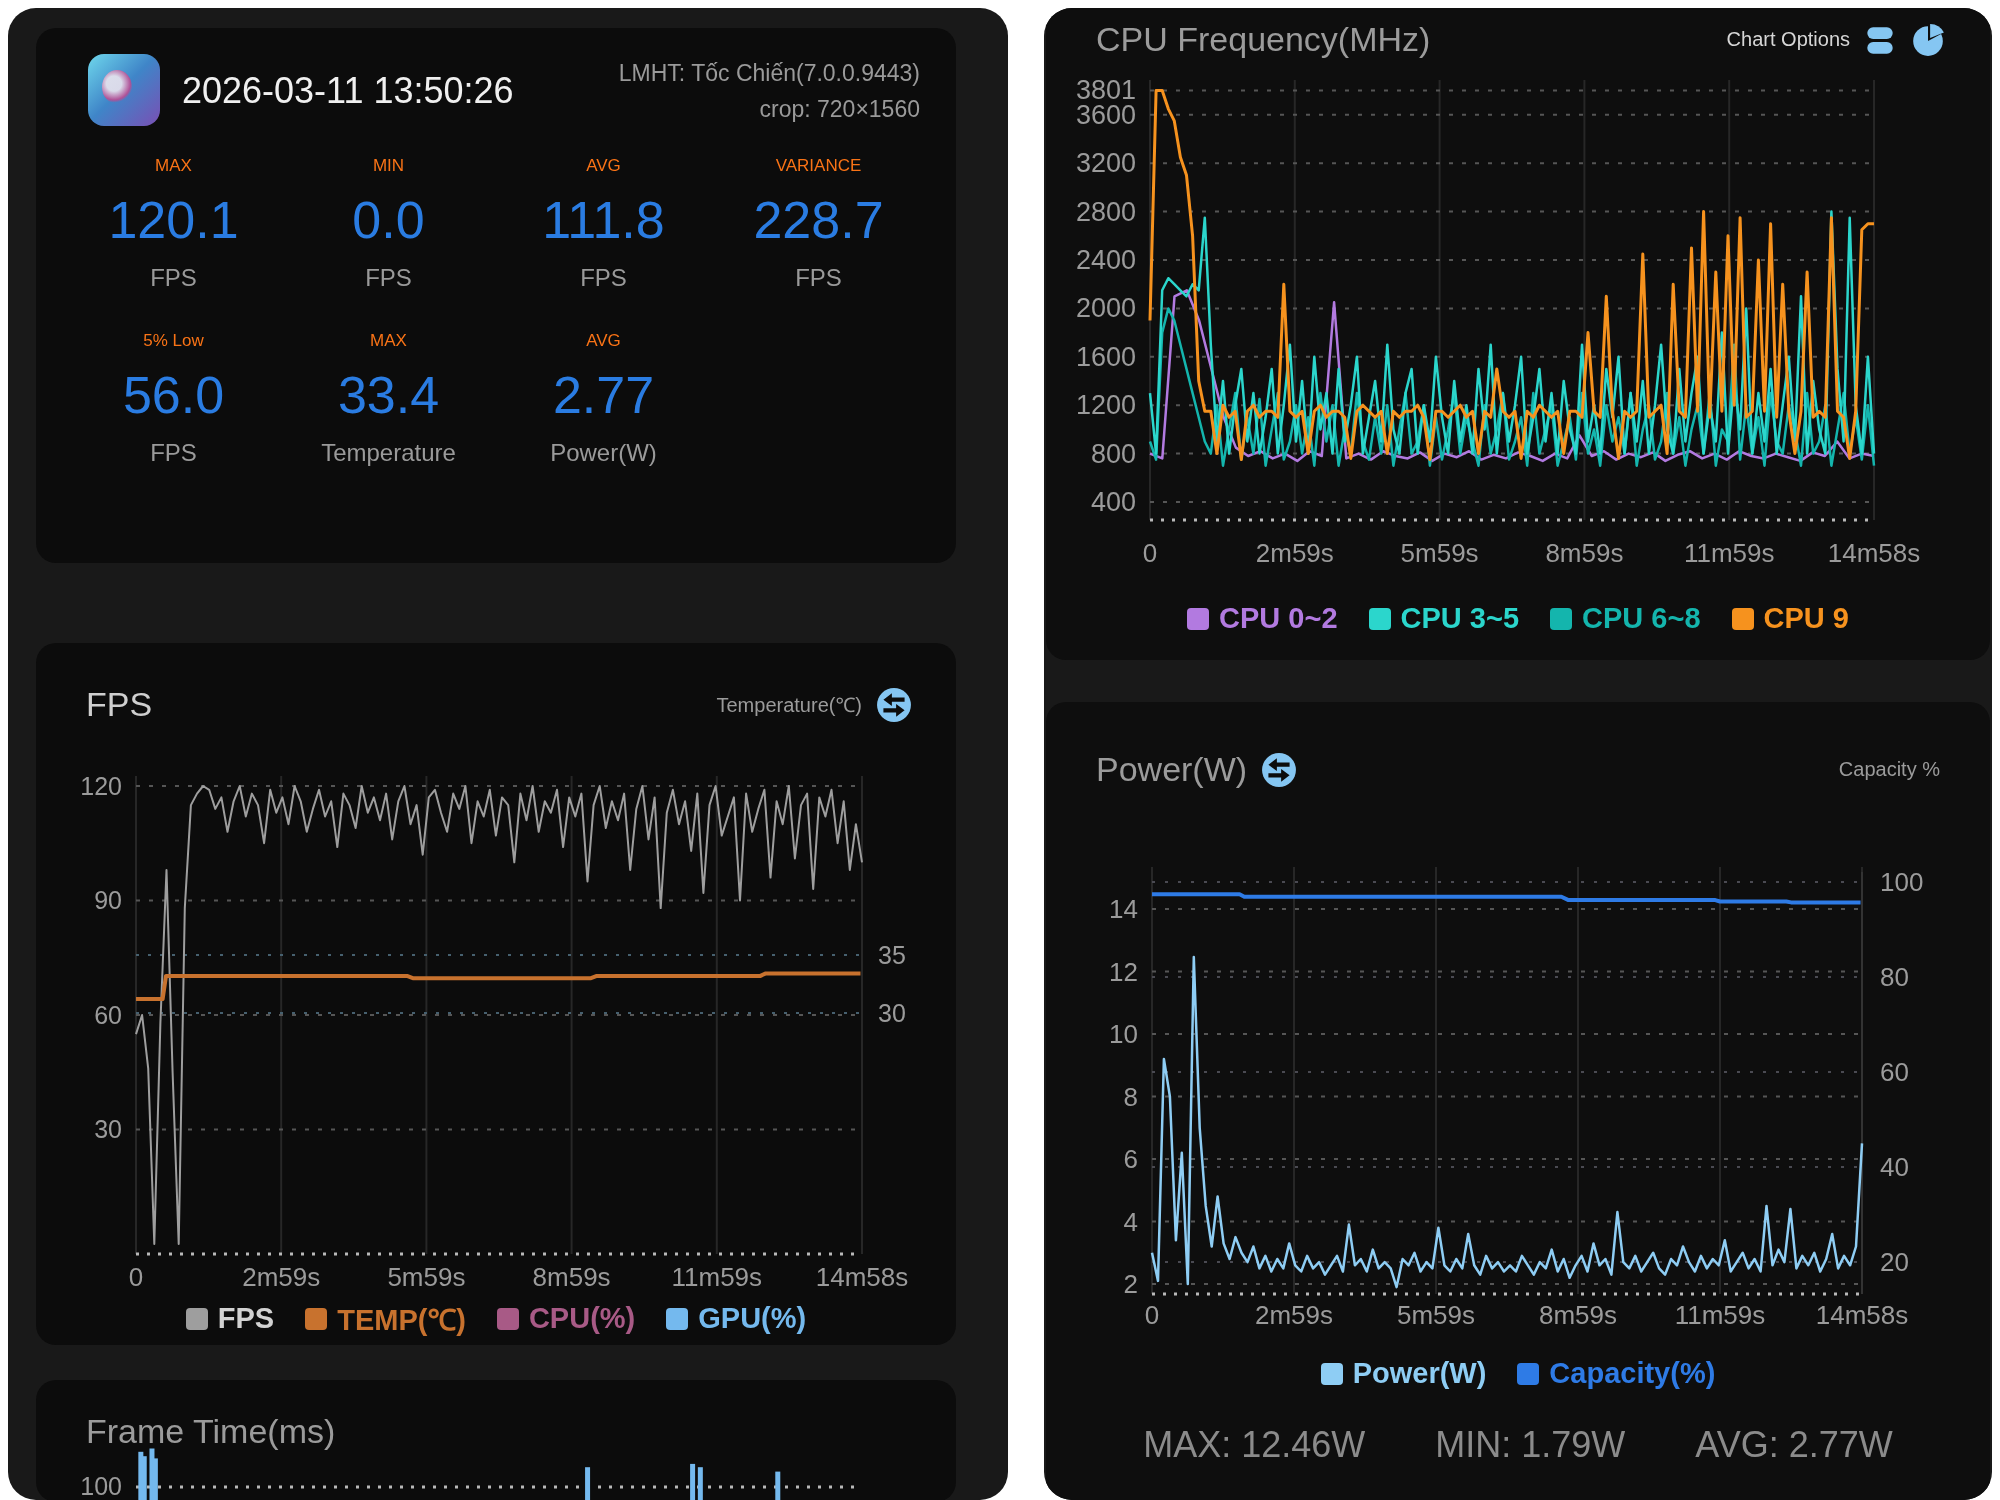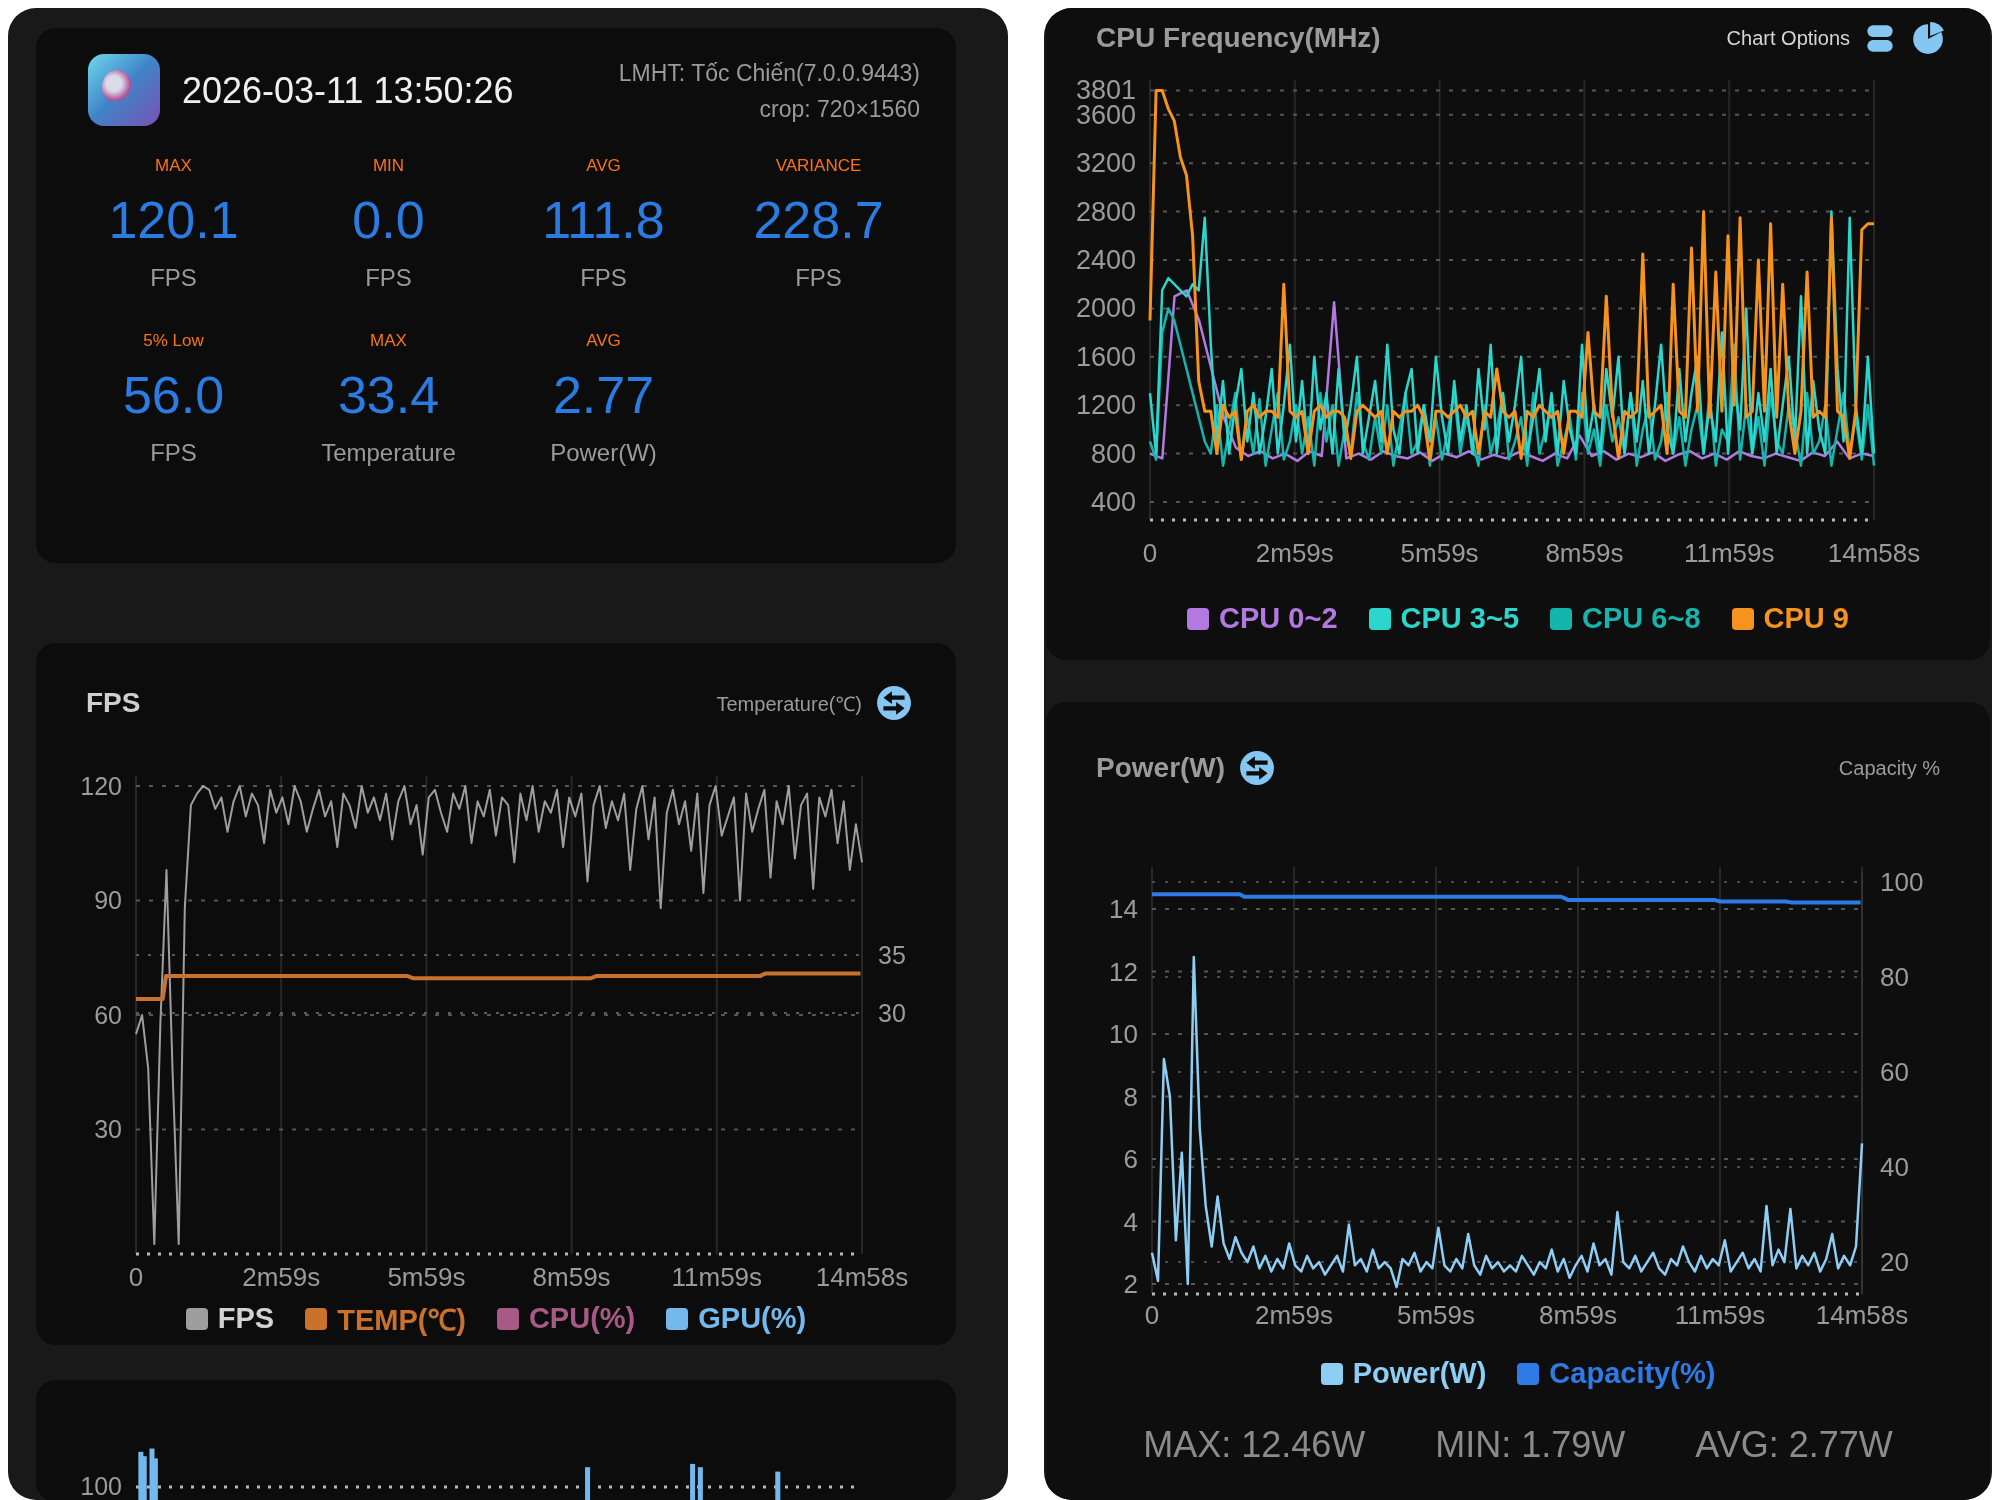--- a/index.html
+++ b/index.html
@@ -24,21 +24,21 @@
   .st-value { font-size:52px; font-weight:500; color:#2a7ce2; margin-top:14px; }
   .st-unit  { font-size:24px; color:#9a9a9a; margin-top:14px; }
 
   
   #fps-card   { left:28px; top:635px;  width:920px; height:702px; }
   #frame-card { left:28px; top:1372px; width:920px; height:122px; }
   #cpu-card   { left:2px;  top:0px;    width:944px; height:652px; background:#0e0e0e;}
   #power-card { left:2px;  top:694px;  width:944px; height:798px; background:#0e0e0e;}
 
   .card-title-row { position:absolute; left:0; right:0; display:flex; align-items:center; }
-  .t-left  { font-size:28px; font-weight:700; color:#9b9b9b; }
+  .t-left  { font-size:34px; font-weight:400; color:#9b9b9b; }
   .t-white { color:#cfcfcf; }
   .t-right { margin-left:auto; font-size:20px; font-weight:500; color:#9b9b9b; display:flex; align-items:center; gap:14px; }
   .ico { display:inline-block; vertical-align:middle; }
   svg.chart { position:absolute; left:0; display:block; }
 
   .legend-row { position:absolute; left:0; right:0; display:flex; justify-content:center; align-items:center; gap:31px; }
   .leg-item { display:flex; align-items:center; gap:10px; font-size:29px; font-weight:700; }
   .leg-sw { width:22px; height:22px; border-radius:4px; display:inline-block; }
 
   #power-stats { position:absolute; left:0; right:0; top:722px; display:flex; justify-content:center; gap:70px;
@@ -152,20 +152,23 @@
           <span style="color: rgb(168, 90, 134);">CPU(%)</span>
         </span>
         <span class="leg-item">
           <span class="leg-sw" style="background: rgb(116, 185, 238);"></span>
           <span style="color: rgb(116, 185, 238);">GPU(%)</span>
         </span>
       </div>
   </div>
 
   <div class="card" id="frame-card">
+    <div class="card-title-row" style="top:32px; padding:0 50px;">
+      <span class="t-left">Frame Time(ms)</span>
+    </div>
     <svg class="chart" id="frame-svg" style="top:57px;" width="920" height="65" viewBox="0 0 920 65">
         <line x1="100" y1="50" x2="826" y2="50" stroke="#b9b9b9" stroke-width="3" stroke-dasharray="3 8"></line>
         <text x="86" y="58" fill="#9b9b9b" font-size="25" text-anchor="end" font-family="Liberation Sans, sans-serif">100</text>
         <rect x="102.34" y="14.799999999999997" width="5" height="50.2" fill="#74b9ee"></rect>
         <rect x="105.728" y="19.199999999999996" width="5" height="45.800000000000004" fill="#74b9ee"></rect>
         <rect x="109.6" y="65" width="5" height="0" fill="#74b9ee"></rect>
         <rect x="113.47200000000001" y="11.5" width="5" height="53.5" fill="#74b9ee"></rect>
         <rect x="116.86" y="21.4" width="5" height="43.6" fill="#74b9ee"></rect>
         <rect x="124.12" y="65" width="5" height="0" fill="#74b9ee"></rect>
         <rect x="549.072" y="30.2" width="5" height="34.8" fill="#74b9ee"></rect>

